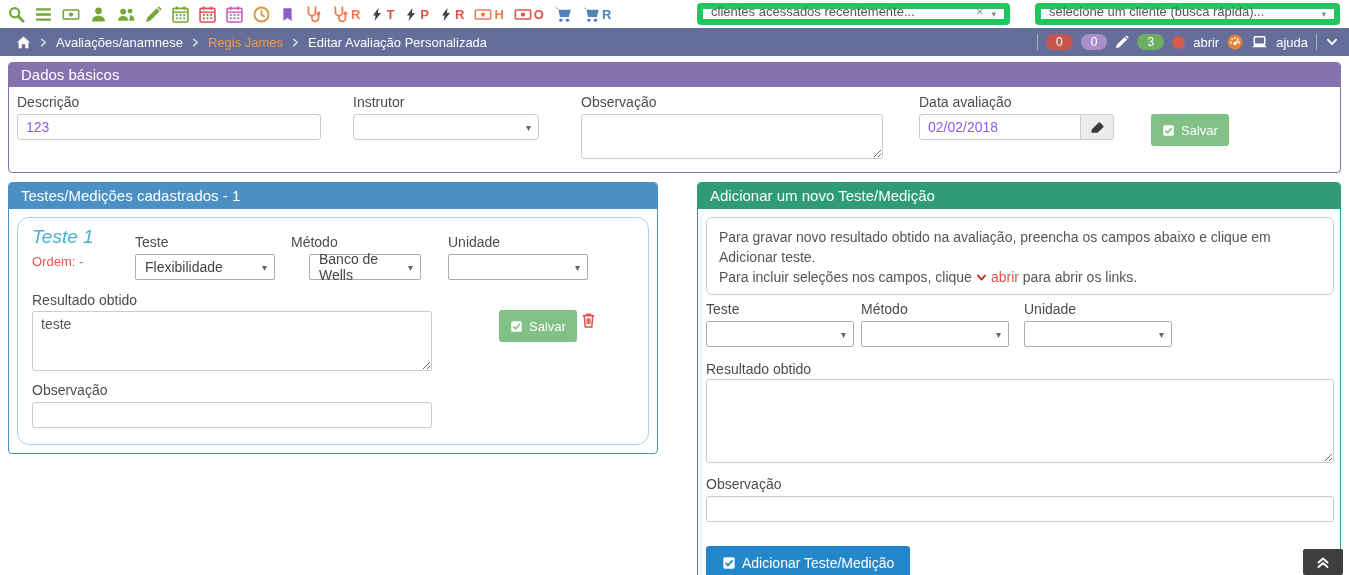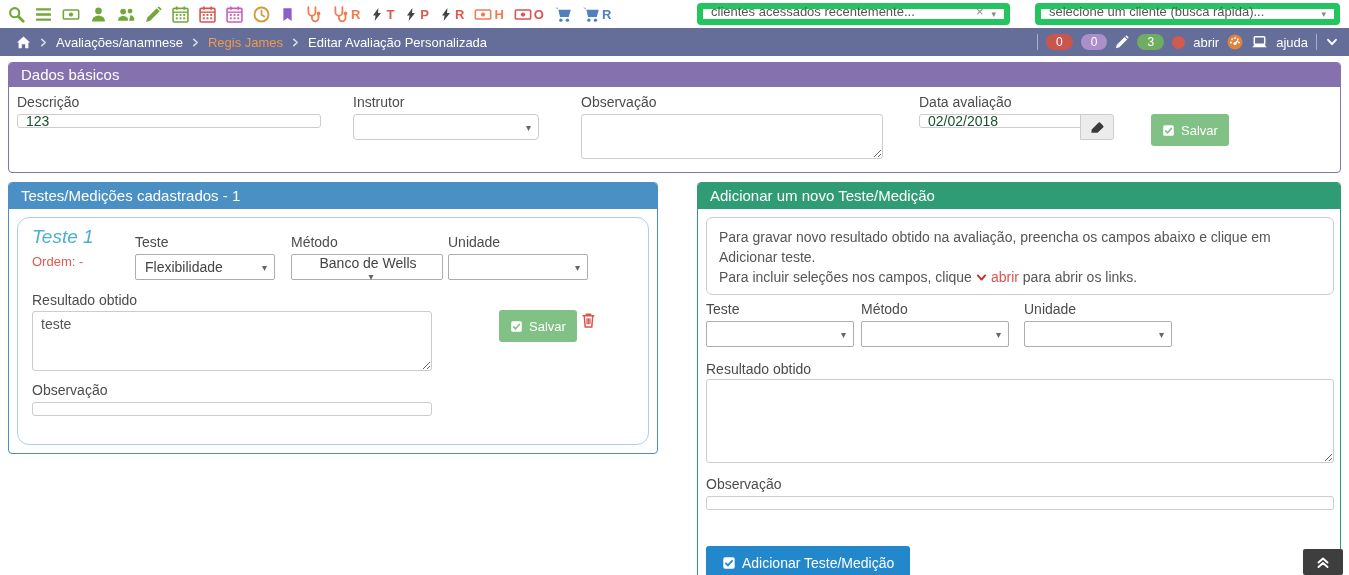--- a/index.html
+++ b/index.html
@@ -33,22 +33,22 @@
 
   
   .panel { position:absolute; background:#fff; border:1px solid; border-radius:4px; }
   .phead { height:26px; line-height:26px; color:#fff; padding:0 12px; font-size:15px;
            border-radius:3px 3px 0 0; white-space:nowrap; }
   .p-purple { border-color:#8571ae; } .p-purple .phead { background:#8571ae; }
   .p-blue   { border-color:#4a90c4; } .p-blue .phead   { background:#4a90c4; }
   .p-green  { border-color:#2f9c76; } .p-green .phead  { background:#2f9c76; }
 
   .lbl { position:absolute; font-size:14px; color:#4c4c4c; white-space:nowrap; }
-  .inp { position:absolute; height:14px; border:1px solid #ccc; border-radius:3px; padding:0 8px;
-         font-size:14px; color:#14532d; font-family:"Liberation Sans", sans-serif; background:#fff; }
+  .inp { position:absolute; height:26px; border:1px solid #ccc; border-radius:3px; padding:0 8px;
+         font-size:14px; color:#8b5cf6; font-family:"Liberation Sans", sans-serif; background:#fff; }
   .ta  { position:absolute; border:1px solid #ccc; border-radius:3px; padding:4px 8px; font-size:14px;
          color:#555; font-family:"Liberation Sans", sans-serif; background:#fff; }
   .fsel { position:absolute; height:26px; border:1px solid #adadad; border-radius:2px; background:#fff;
           display:flex; align-items:center; justify-content:space-between; padding:0 7px 0 9px;
           font-size:14px; color:#444; cursor:pointer; }
   .fsel .crt { color:#666; font-size:10px; margin-left:6px; }
   .fsel.round { border-radius:4px; border-color:#ccc; }
 
   .btn { position:absolute; display:inline-flex; align-items:center; gap:6px; color:#fff; border:none;
          border-radius:3px; font-size:13px; cursor:pointer; font-family:"Liberation Sans", sans-serif; }
@@ -343,21 +343,21 @@
   <div class="innerbox" style="left:8px; top:34px; width:632px; height:228px;">
     <span class="testname" style="left:14px; top:8px;">Teste 1</span>
     <span class="ordem" style="left:14px; top:36px;">Ordem: -</span>
 
     <span class="lbl" style="left:117px; top:16px;">Teste</span>
     <div class="fsel" style="left:117px; top:36px; width:140px;">
       <span>Flexibilidade</span>
       <span class="crt">▾</span>
     </div>
     <span class="lbl" style="left:273px; top:16px;">Método</span>
-    <div class="fsel" style="left:273px; top:36px; width:152px;flex-direction:column;">
+    <div class="fsel" style="left:291px; top:36px; width:112px;">
       <span>Banco de Wells</span>
       <span class="crt">▾</span>
     </div>
     <span class="lbl" style="left:430px; top:16px;">Unidade</span>
     <div class="fsel" style="left:430px; top:36px; width:140px;">
       <span></span>
       <span class="crt">▾</span>
     </div>
 
     <span class="lbl" style="left:14px; top:74px;">Resultado obtido</span>

